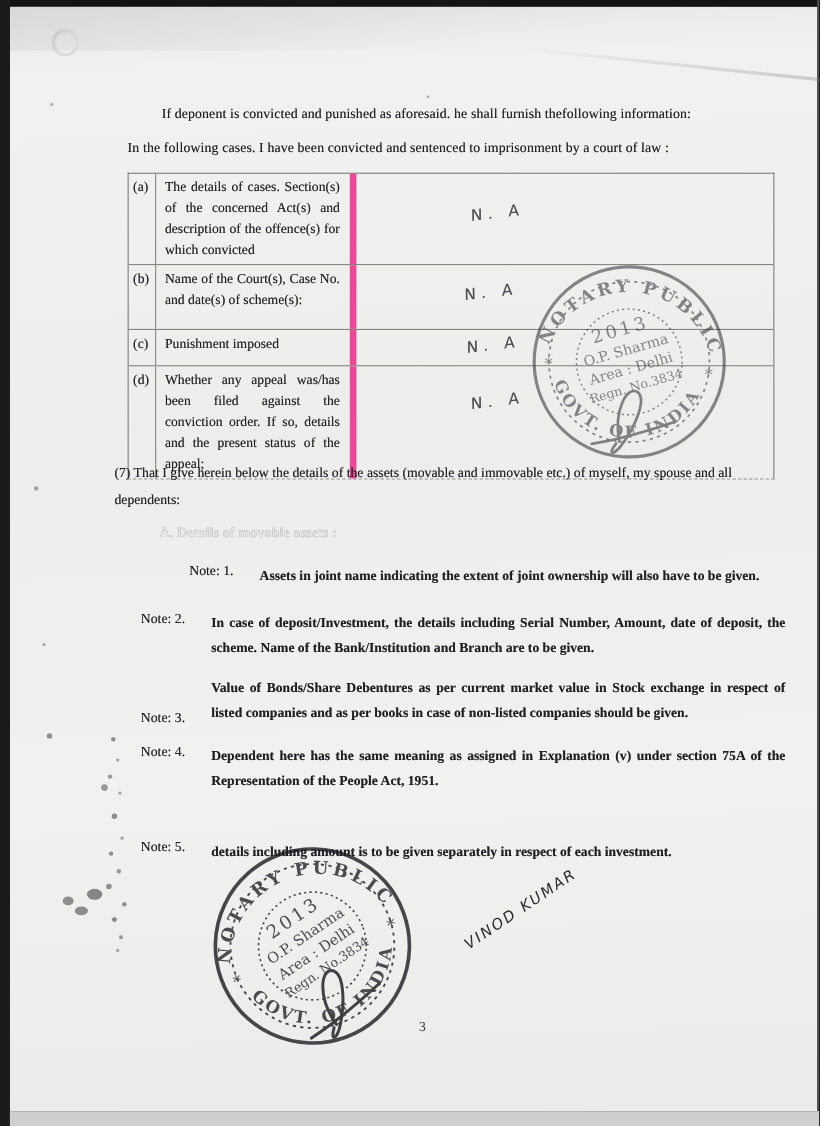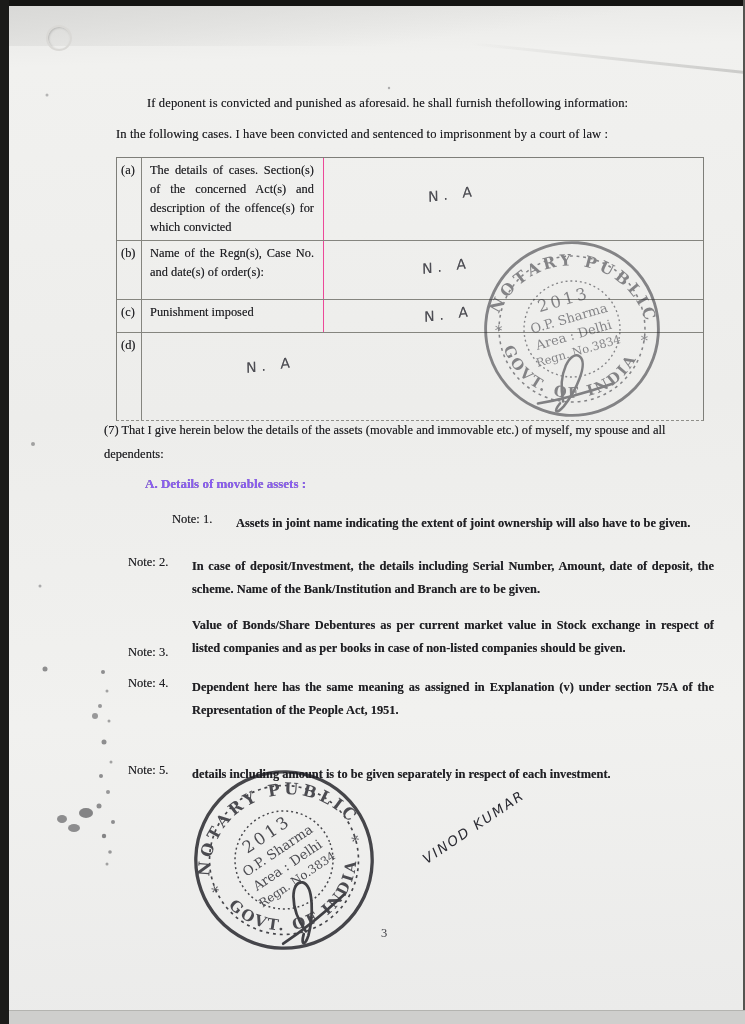--- a/index.html
+++ b/index.html
@@ -23,37 +23,37 @@
   .line{position:absolute;white-space:nowrap;font-size:12.6px;letter-spacing:.1px;
         color:#202024;text-shadow:0 0 .4px rgba(32,32,36,.55);}
 
   
   .doc-table{position:absolute;left:116px;top:157px;width:586px;border:1px solid #7e7e79;
              border-bottom:1px dashed #8f8f8a;}
   .t-row{display:grid;grid-template-columns:25px 182px 1fr;}
   .t-row + .t-row{border-top:1px solid #85857f;}
   .cell{font-size:12.4px;line-height:1.52;color:#202024;text-shadow:0 0 .4px rgba(32,32,36,.5);}
   .c-label{border-right:1px solid #85857f;padding:3px 1px 0 4px;}
-  .c-desc{border-right:1px solid #ec4899;padding:3px 9px 4px 8px;text-align:justify;}
+  .c-desc{border-right:6px solid #ec4899;padding:3px 9px 4px 8px;text-align:justify;}
   .c-ans{position:relative;}
   .row-a .c-ans,.row-a .c-desc,.row-a .c-label{min-height:74px;}
   .row-b .c-ans,.row-b .c-desc,.row-b .c-label{min-height:51px;}
   .row-c .c-ans,.row-c .c-desc,.row-c .c-label{min-height:25px;}
   .row-d .c-ans,.row-d .c-desc,.row-d .c-label{min-height:84px;}
   .na-mark{position:absolute;left:104px;font-family:"DejaVu Sans",sans-serif;
            font-size:14px;font-weight:500;color:#32323a;letter-spacing:5px;
            transform:rotate(-7deg) skewX(-6deg);opacity:.85;}
   .row-a .na-mark{top:26px;} .row-b .na-mark{top:15px;left:98px;}
   .row-c .na-mark{top:4px;left:100px;} .row-d .na-mark{top:22px;}
 
   .para7{position:absolute;left:104px;top:419px;width:612px;font-size:12.5px;line-height:1.9;
          color:#202024;text-align:justify;text-shadow:0 0 .4px rgba(32,32,36,.55);}
   .para7 .l2{text-align:left;}
   .heading-a{position:absolute;left:145px;top:476px;font-size:13px;font-weight:bold;
-         color:#8b5cf6;text-shadow:0 0 .4px rgba(28,28,32,.6);}
+         color:#e5e5e5;text-shadow:0 0 .4px rgba(28,28,32,.6);}
 
   .note{position:absolute;left:128px;display:flex;width:600px;}
   .note .n-label{width:64px;flex:0 0 64px;font-size:12.5px;color:#202024;text-shadow:0 0 .4px rgba(32,32,36,.5);}
   .note .n-text{width:522px;font-size:12.4px;line-height:1.85;text-align:justify;
                 color:#202024;text-shadow:0 0 .4px rgba(32,32,36,.5);font-weight:bold;}
   .note-1{top:512px;margin-left:44px;} .note-2{top:555px;} .note-3{top:614px;align-items:flex-end;} .note-4{top:676px;} .note-5{top:763px;}
 
   .stamp{position:absolute;pointer-events:none;}
   .stamp svg{display:block;}
   .stamp-top{left:476px;top:233px;width:192px;height:192px;transform:rotate(4deg);opacity:.52;}
@@ -112,34 +112,35 @@
   <div class="doc-table">
     <div class="t-row row-a">
       <div class="cell c-label">(a)</div>
       <div class="cell c-desc">The details of cases. Section(s) of the concerned Act(s) and description of the offence(s) for which convicted</div>
       <div class="cell c-ans">
         <span class="na-mark">N. A</span>
       </div>
     </div>
     <div class="t-row row-b">
       <div class="cell c-label">(b)</div>
-      <div class="cell c-desc">Name of the Regn(s), Case No. and date(s) of order(s):</div>
+      <div class="cell c-desc">Name of the Court(s), Case No. and date(s) of scheme(s):</div>
       <div class="cell c-ans">
         <span class="na-mark">N. A</span>
       </div>
     </div>
     <div class="t-row row-c">
       <div class="cell c-label">(c)</div>
       <div class="cell c-desc">Punishment imposed</div>
       <div class="cell c-ans">
         <span class="na-mark">N. A</span>
       </div>
     </div>
     <div class="t-row row-d">
       <div class="cell c-label">(d)</div>
+      <div class="cell c-desc">Whether any appeal was/has been filed against the conviction order. If so, details and the present status of the appeal;</div>
       <div class="cell c-ans">
         <span class="na-mark">N. A</span>
       </div>
     </div>
   </div>
 
   <div class="para7">
     <span>(7) That I give herein below the details of the assets (movable and immovable etc.) of myself, my spouse and all</span><br>
     <span class="l2">dependents:</span>
   </div>

